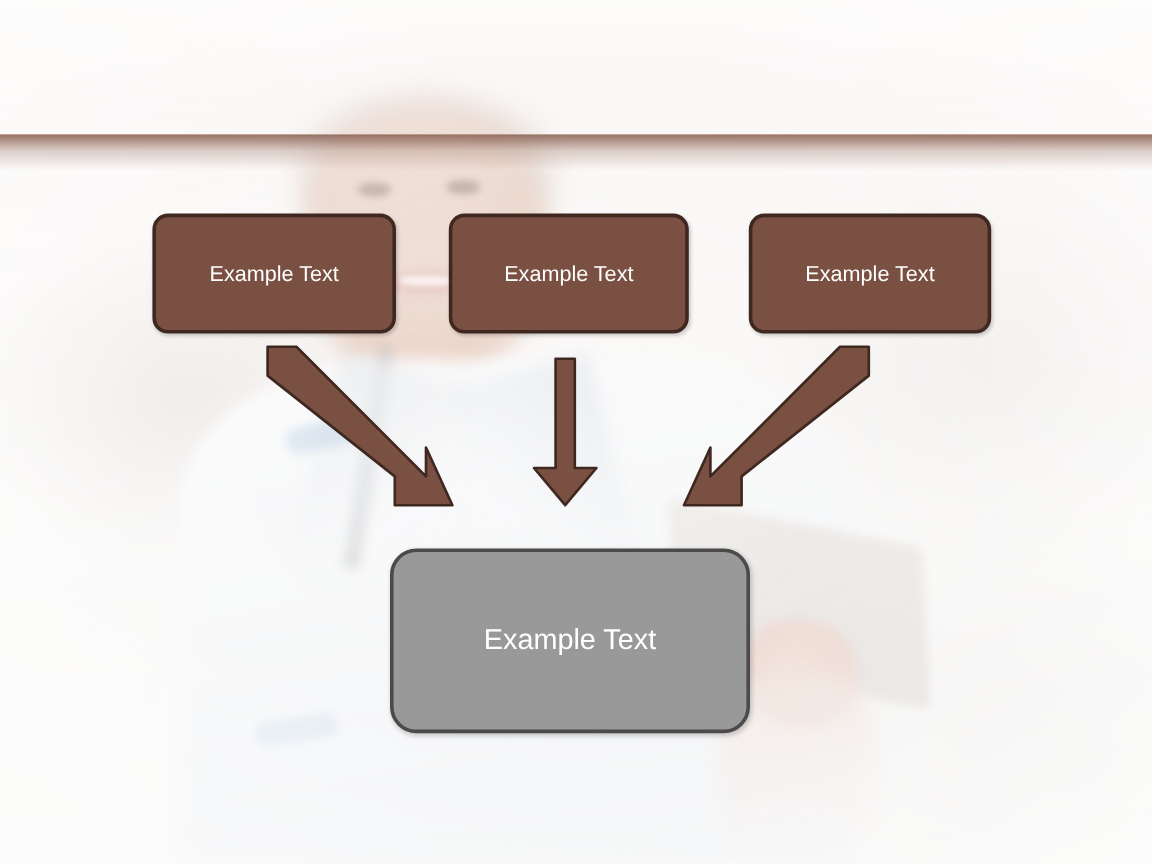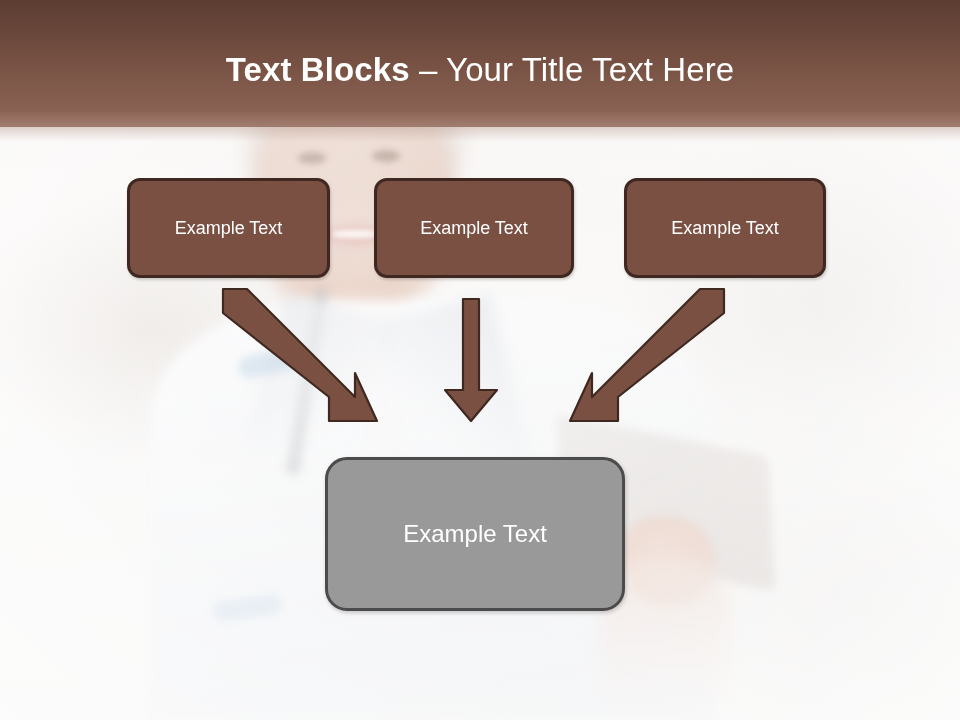--- a/index.html
+++ b/index.html
@@ -317,25 +317,20 @@
     <div class="bg-collar-r"></div>
     <div class="bg-badge"></div>
     <div class="bg-badge2"></div>
     <div class="bg-tablet"></div>
     <div class="bg-hand"></div>
     <div class="bg-arm"></div>
     <div class="bg-wash"></div>
     <div class="bg-vignette"></div>
   </div>
 
-  <div class="title-bar">
-    <div class="title-text">
-      <span class="title-strong">Text Blocks</span><span class="title-light"> – Your Title Text Here</span>
-    </div>
-  </div>
   <div class="title-fade"></div>
 
   <svg class="arrows" width="960" height="720" viewBox="0 0 960 720">
 
     <g>
       <polygon points="231,293 255,293 363,401 363,377 385,425 337,425 337,401 231,317" fill="#7a5043" stroke="#3f2820" stroke-width="2.2" stroke-linejoin="round" transform="translate(-8,-4)"></polygon>
     </g>
 
     <g>
       <polygon points="463,299 479,299 479,390 497,390 471,421 445,390 463,390" fill="#7a5043" stroke="#3f2820" stroke-width="2.2" stroke-linejoin="round"></polygon>

